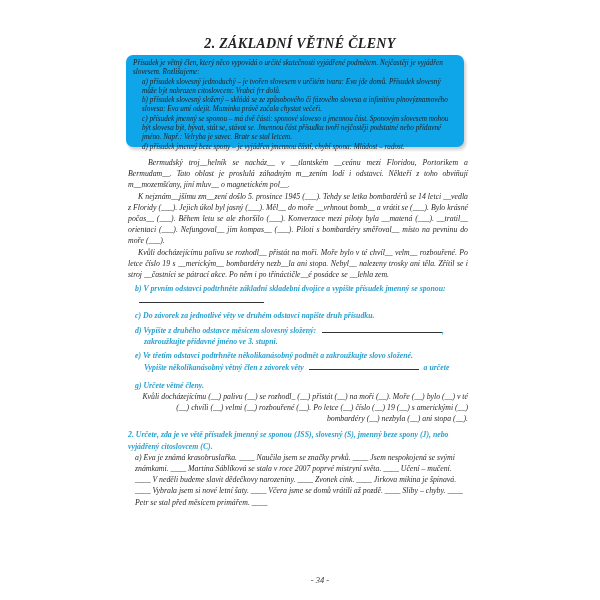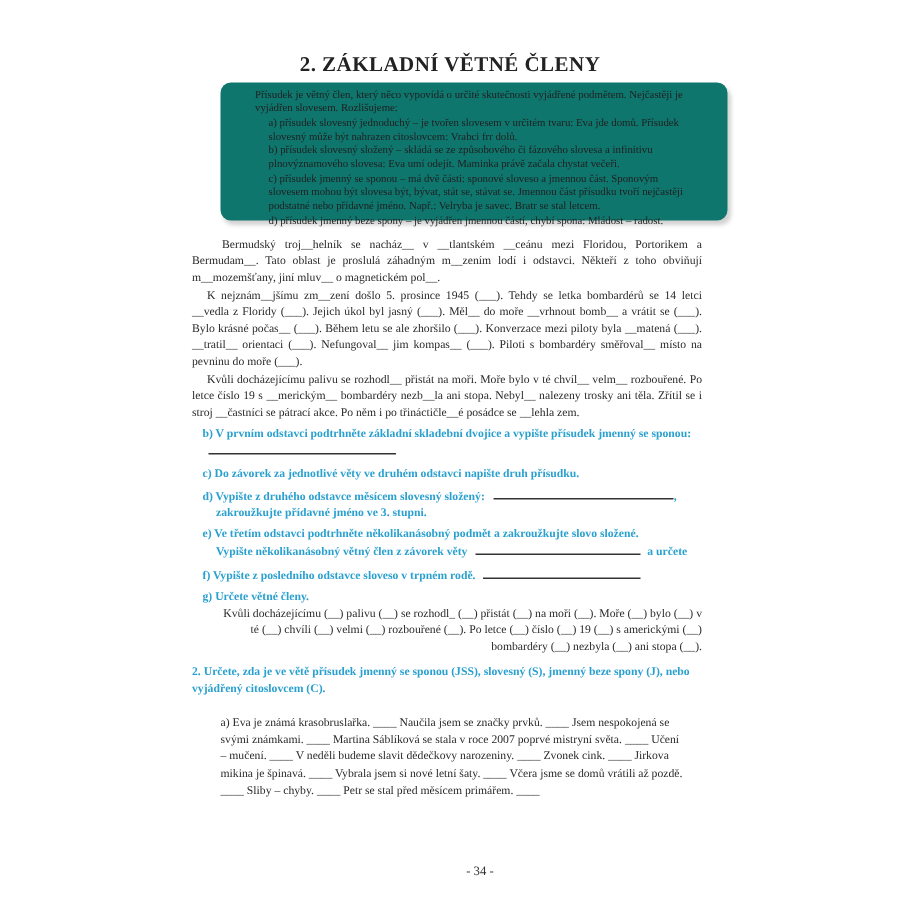--- a/index.html
+++ b/index.html
@@ -1,44 +1,44 @@
 <!DOCTYPE html>
 <html><head>
 <meta charset="utf-8">
 <style>
   html, body { margin: 0; padding: 0; }
   body {
     width: 600px; height: 600px; background: #ffffff; overflow: hidden;
     font-family: "Liberation Serif", "DejaVu Serif", serif; color: #2a2a2a;
   }
-  .page { position: relative; width: 600px; height: 496px; }
+  .page { position: relative; width: 600px; height: 496px; font-style: italic; }
   .title {
     position: absolute; left: 0; right: 0; top: 36px; text-align: center;
     font-size: 14px; font-weight: bold; letter-spacing: 0.3px; color: #222;
   }
   .infobox {
     position: absolute; left: 126px; top: 55px; width: 338px; height: 92px;
-    background: #0f766e; border-radius: 7px; padding: 4px 23px; box-sizing: border-box;
+    background: #0ea5e9; border-radius: 7px; padding: 4px 7px; box-sizing: border-box;
     box-shadow: 2px 3px 3px rgba(0,0,0,0.18);
-    font-size: 7.2px; line-height: 9.3px; color: #1e1e1e; margin-left: 21px;
+    font-size: 7.2px; line-height: 9.3px; color: #1e1e1e;
   }
   .infobox p { margin: 0; }
   .infobox .ind { padding-left: 9px; }
   .exercises {
     position: absolute; left: 128px; top: 157px; width: 340px;
     font-size: 7.8px; line-height: 11.2px;
   }
   .task { color: #2aa0cf; font-weight: bold; font-family: "Liberation Serif", serif; }
   .task-sub { padding-left: 7px; }
   .task-sub .cont { padding-left: 9px; display: block; }
   .para { text-indent: 10px; margin: 0; text-align: justify; }
   .para.first { text-indent: 20px; }
   .blank-line { display: inline-block; border-bottom: 0.8px solid #333; height: 8px; vertical-align: baseline; }
   .g-text { padding-left: 14px; margin: 0; text-align: right; }
-  .ex2-list { padding-left: 7px; margin: 12px; }
+  .ex2-list { padding-left: 7px; margin: 0; }
   .gap-small { height: 3px; }
   .gap { height: 5px; }
   .pageno { position: absolute; left: 0; right: 0; top: 575px; text-align: center; font-size: 8.5px; color: #333; padding-left: 40px; }
 </style>
 </head>
 <body>
 
 <div class="page">
   <div class="title">2. ZÁKLADNÍ VĚTNÉ ČLENY</div>
 
@@ -71,24 +71,20 @@
     <div class="gap-small"></div>
     <div class="task task-sub">
       <span>e) Ve třetím odstavci podtrhněte několikanásobný podmět a zakroužkujte slovo složené.</span>
       <span class="cont">
         <span>Vypište několikanásobný větný člen z závorek věty</span>
         <span class="blank-line" style="width:110px;margin:0 3px"></span>
         <span>a určete</span>
       </span>
     </div>
     <div class="gap-small"></div>
-    <div class="task task-sub">
-      <span>f) Vypište z posledního odstavce sloveso v trpném rodě.</span>
-      <span class="blank-line" style="width:105px;margin-left:3px"></span>
-    </div>
     <div class="gap-small"></div>
     <div class="task task-sub">g) Určete větné členy.</div>
     <p class="g-text">Kvůli docházejícímu (__) palivu (__) se rozhodl_ (__) přistát (__) na moři (__). Moře (__) bylo (__) v té (__) chvíli (__) velmi (__) rozbouřené (__). Po letce (__) číslo (__) 19 (__) s americkými (__) bombardéry (__) nezbyla (__) ani stopa (__).</p>
     <div class="gap"></div>
 
     <div class="task">2. Určete, zda je ve větě přísudek jmenný se sponou (JSS), slovesný (S), jmenný beze spony (J), nebo vyjádřený citoslovcem (C).</div>
     <p class="ex2-list">a) Eva je známá krasobruslařka. ____ Naučila jsem se značky prvků. ____ Jsem nespokojená se svými známkami. ____ Martina Sáblíková se stala v roce 2007 poprvé mistryní světa. ____ Učení – mučení. ____ V neděli budeme slavit dědečkovy narozeniny. ____ Zvonek cink. ____ Jirkova mikina je špinavá. ____ Vybrala jsem si nové letní šaty. ____ Včera jsme se domů vrátili až pozdě. ____ Sliby – chyby. ____ Petr se stal před měsícem primářem. ____</p>
   </div>
 
   <div class="pageno">- 34 -</div>

